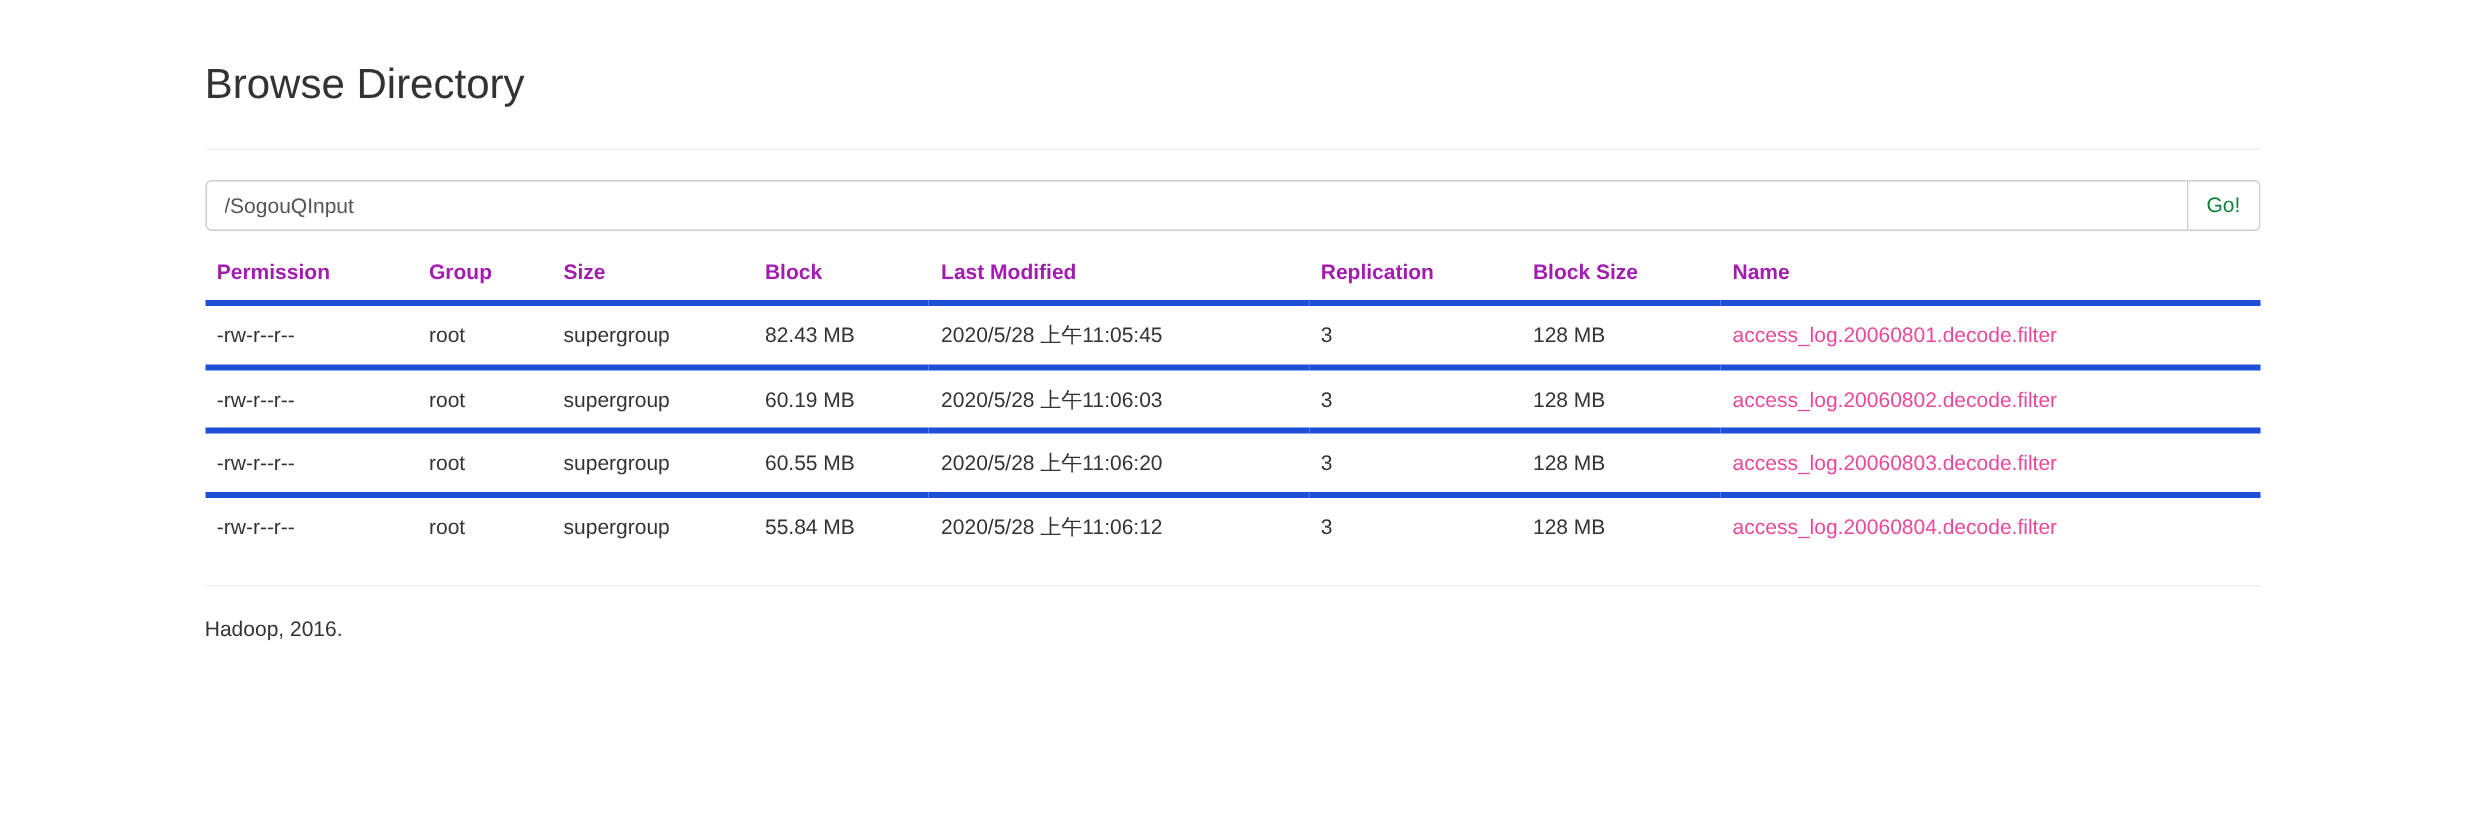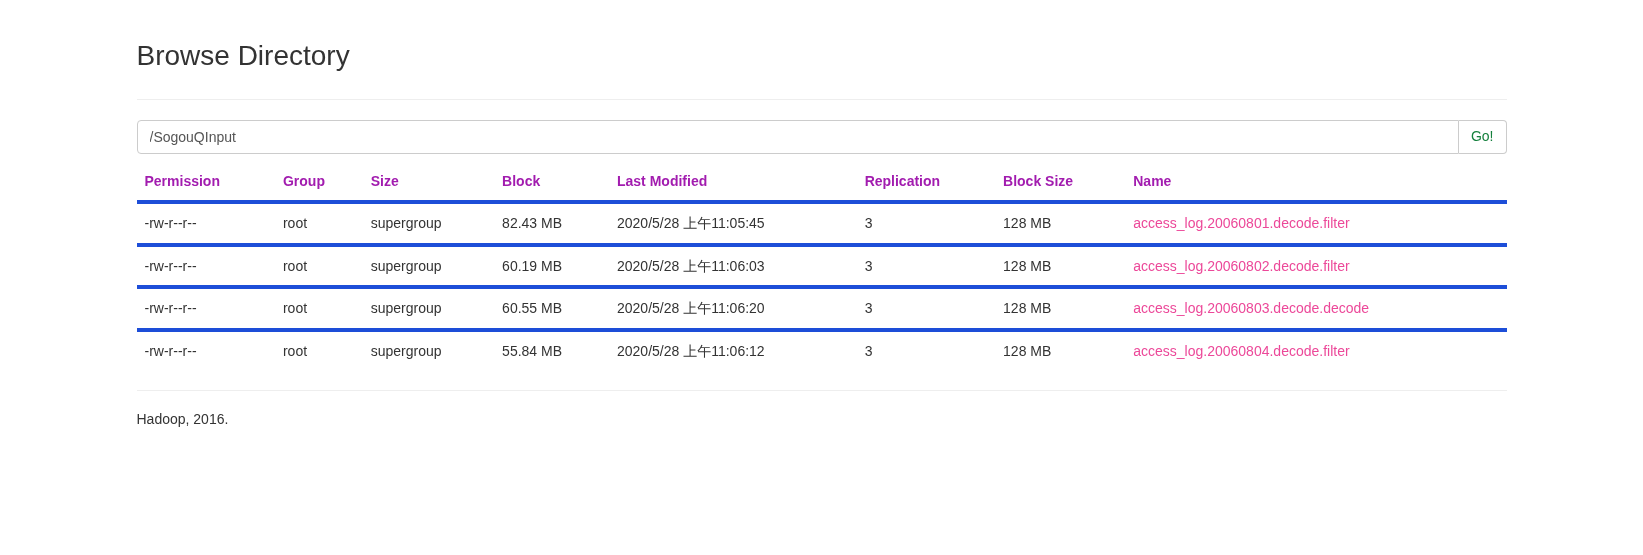--- a/index.html
+++ b/index.html
@@ -132,21 +132,21 @@
           <td><a href="#">access_log.20060802.decode.filter</a></td>
         </tr>
         <tr>
           <td>-rw-r--r--</td>
           <td>root</td>
           <td>supergroup</td>
           <td>60.55 MB</td>
           <td>2020/5/28 上午11:06:20</td>
           <td>3</td>
           <td>128 MB</td>
-          <td><a href="#">access_log.20060803.decode.decode</a></td>
+          <td><a href="#">access_log.20060803.decode.filter</a></td>
         </tr>
         <tr>
           <td>-rw-r--r--</td>
           <td>root</td>
           <td>supergroup</td>
           <td>55.84 MB</td>
           <td>2020/5/28 上午11:06:12</td>
           <td>3</td>
           <td>128 MB</td>
           <td><a href="#">access_log.20060804.decode.filter</a></td>

